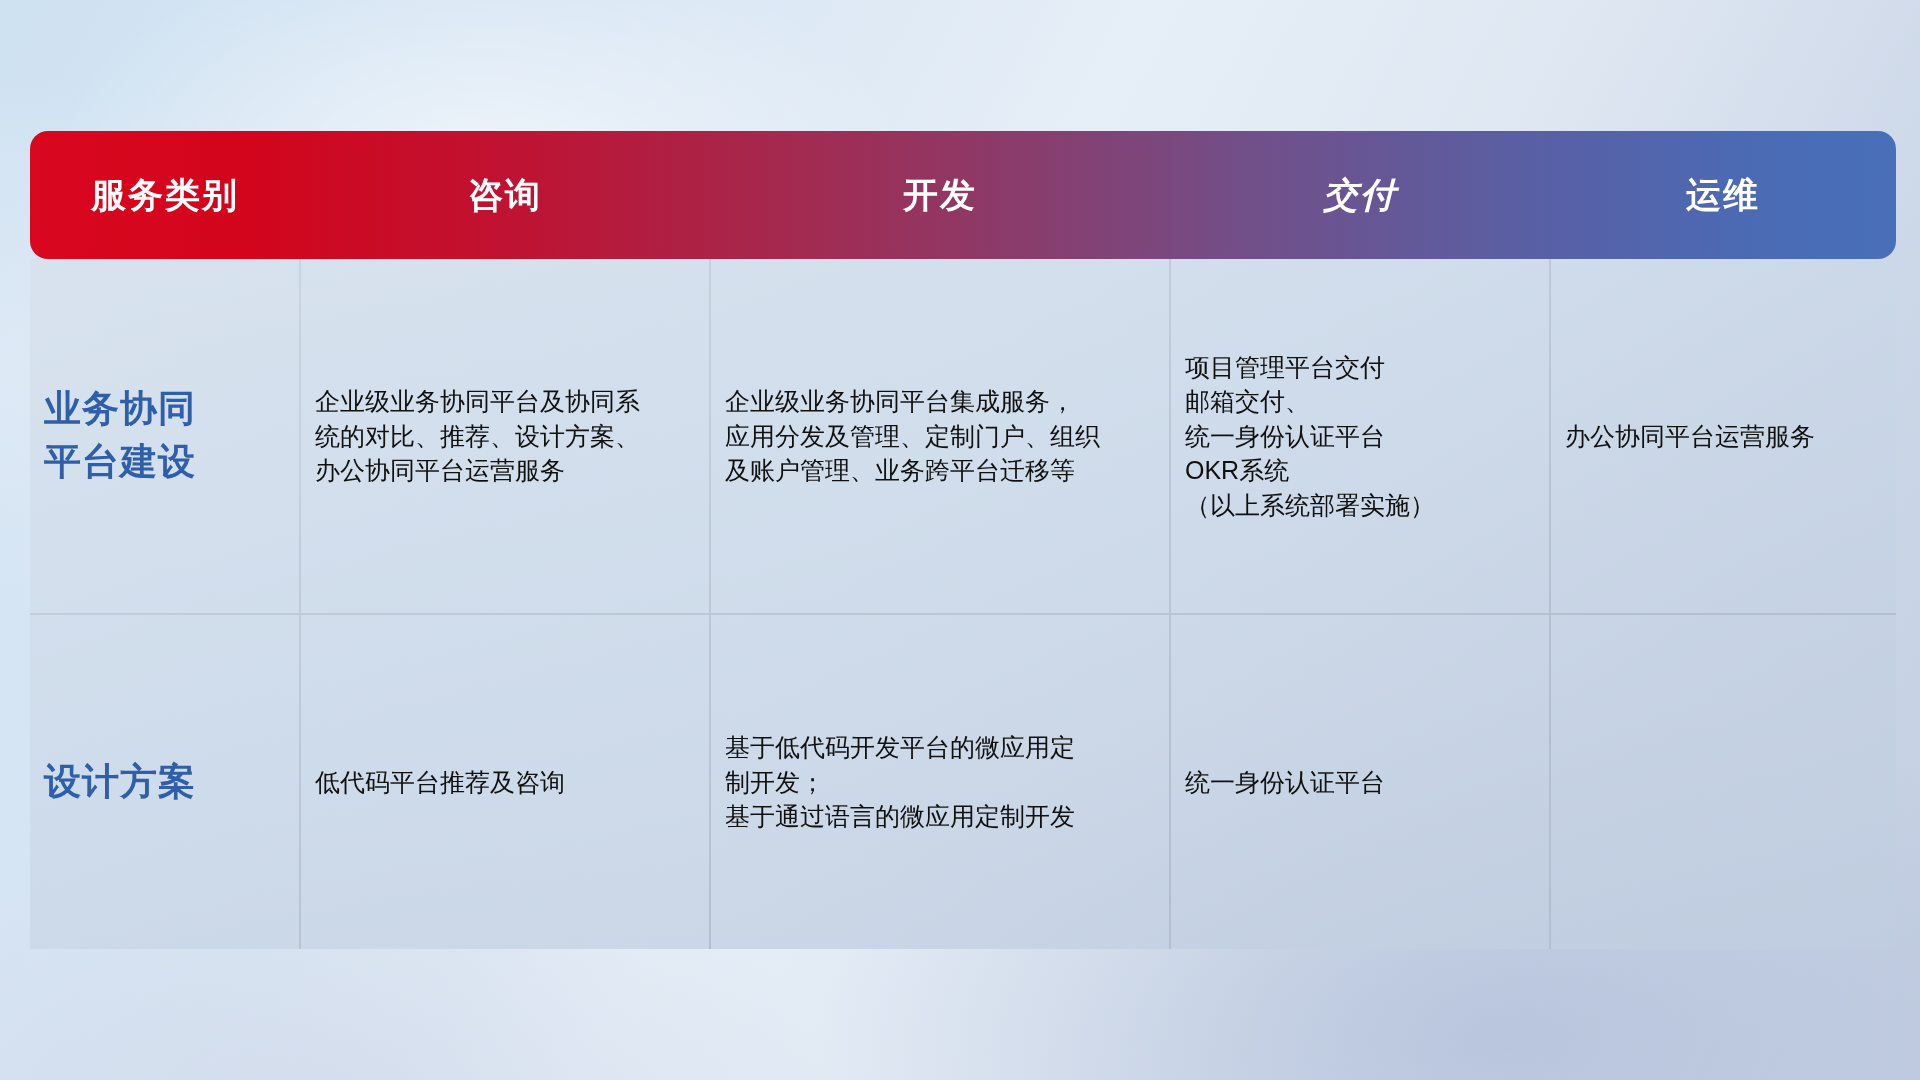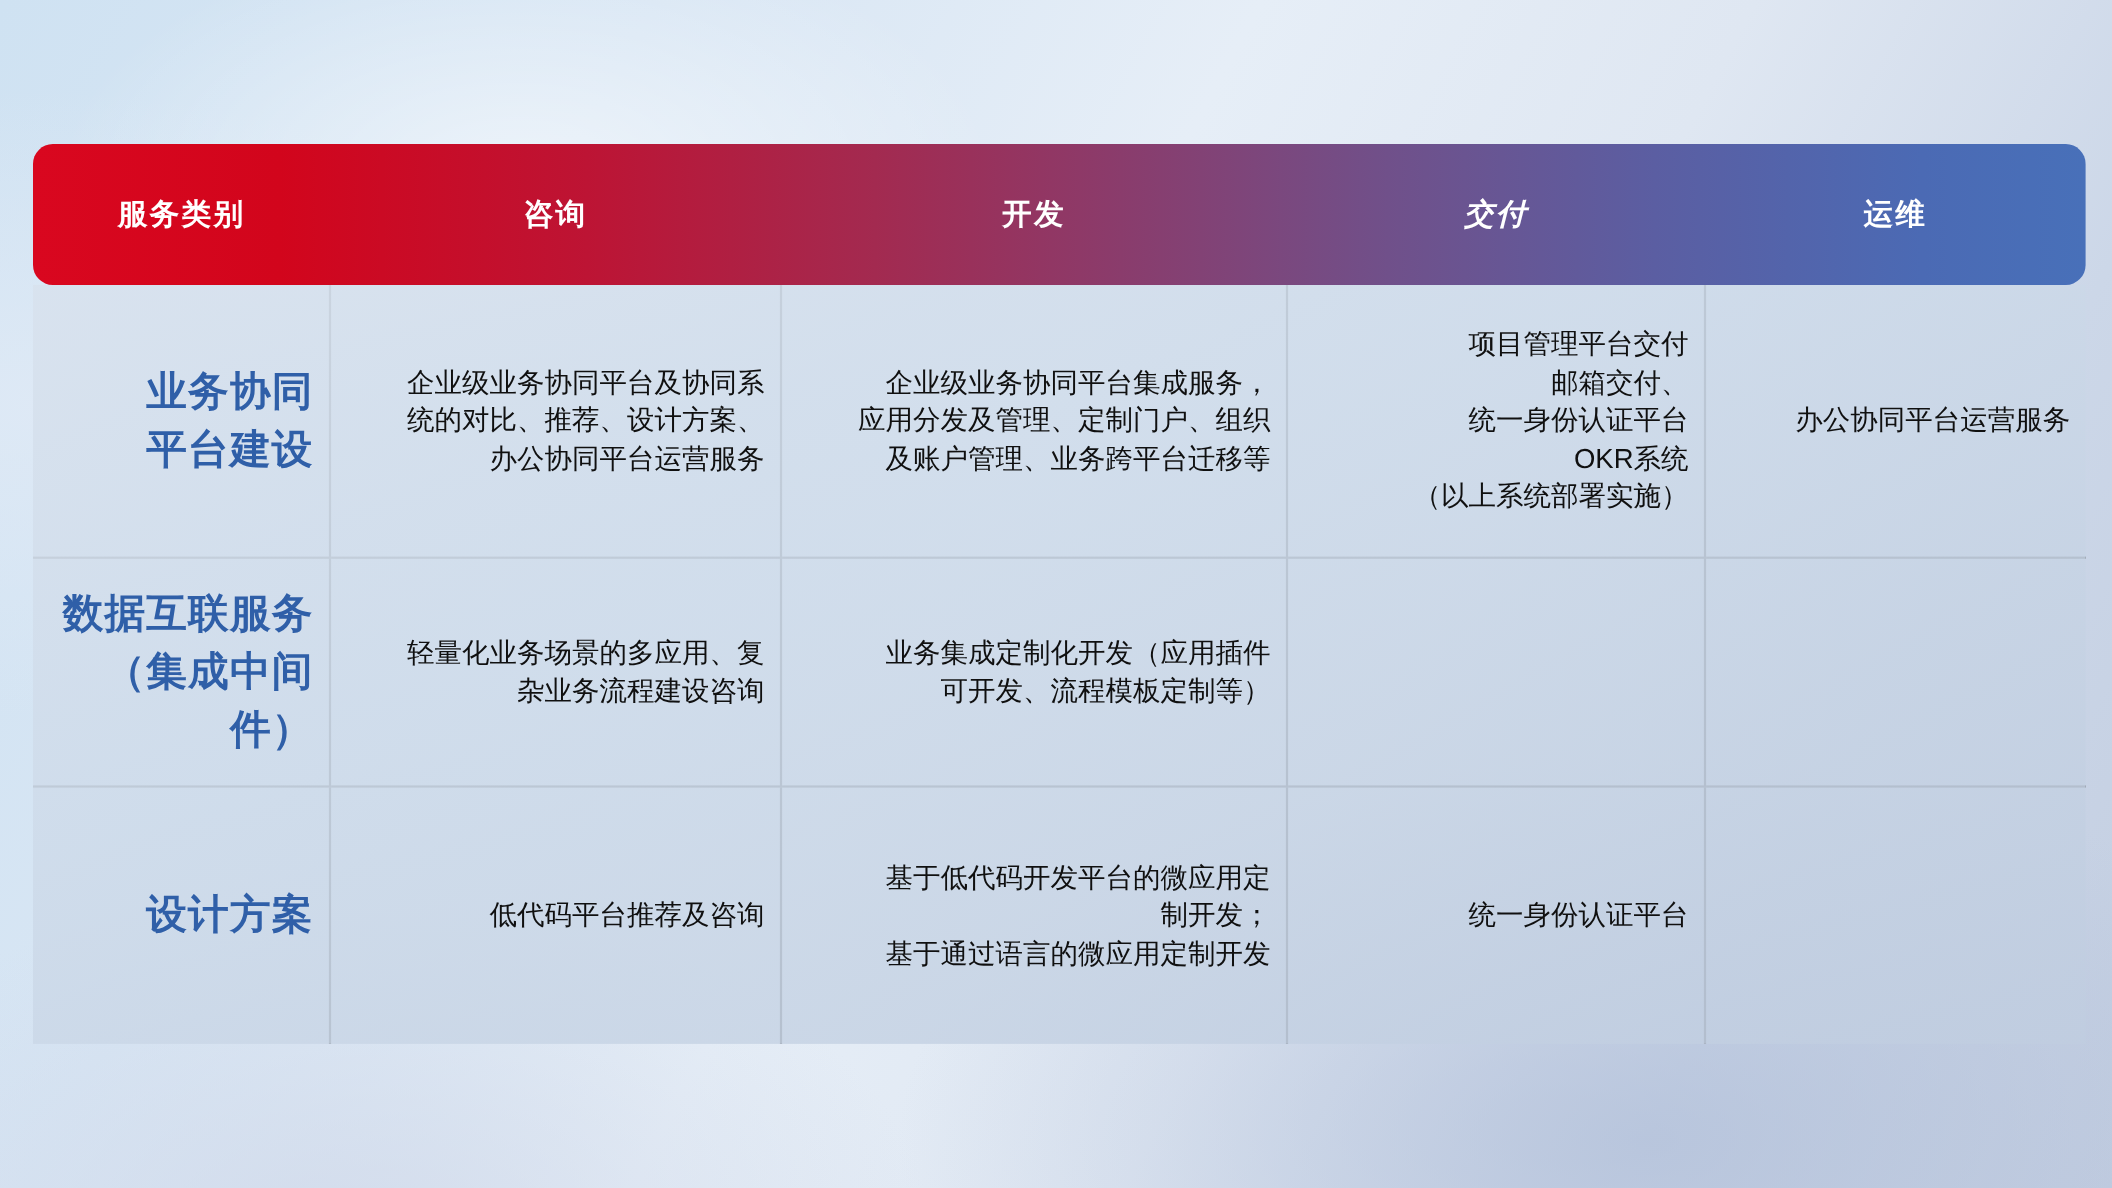--- a/index.html
+++ b/index.html
@@ -52,21 +52,21 @@
   }
 
   
   thead tr {
     height: 128px;
   }
   thead th {
     padding: 0;
     border: 0;
     color: #ffffff;
-    font-size: 27px;
+    font-size: 35px;
     font-weight: bold;
     letter-spacing: 2px;
     text-align: center;
     vertical-align: middle;
     position: relative;
     z-index: 2;
   }
   .head-bg {
     position: absolute;
     left: 0;
@@ -92,21 +92,21 @@
   th.col-deliver { width: 380px; font-style: italic; }
   th.col-ops     { width: 346px; }
 
   
   tbody tr { }
   tbody td {
     padding: 0 14px;
     font-size: 25px;
     line-height: 1.38;
     color: #101010;
-    text-align: right;
+    text-align: left;
     vertical-align: middle;
     border-right: 2px solid #4b4b4b;
     border-bottom: 2px solid #4b4b4b;
     background: transparent;
     position: relative;
     z-index: 2;
   }
   tbody td.cat-cell {
     color: #2f5fa8;
     font-weight: bold;
@@ -181,40 +181,20 @@
 邮箱交付、
 统一身份认证平台
 OKR系统
 （以上系统部署实施）</span>
         </td>
         <td class="last-col">
           <span class="txt">办公协同平台运营服务</span>
         </td>
       </tr>
 
-      <tr class="r2">
-        <td class="cat-cell">
-          <span class="txt">数据互联服务
-（集成中间件）</span>
-        </td>
-        <td>
-          <span class="txt">轻量化业务场景的多应用、复
-杂业务流程建设咨询</span>
-        </td>
-        <td>
-          <span class="txt">业务集成定制化开发（应用插件
-可开发、流程模板定制等）</span>
-        </td>
-        <td>
-          <span class="txt"></span>
-        </td>
-        <td class="last-col">
-          <span class="txt"></span>
-        </td>
-      </tr>
 
       <tr class="r3 row-last">
         <td class="cat-cell">
           <span class="txt">设计方案</span>
         </td>
         <td>
           <span class="txt">低代码平台推荐及咨询</span>
         </td>
         <td>
           <span class="txt">基于低代码开发平台的微应用定

